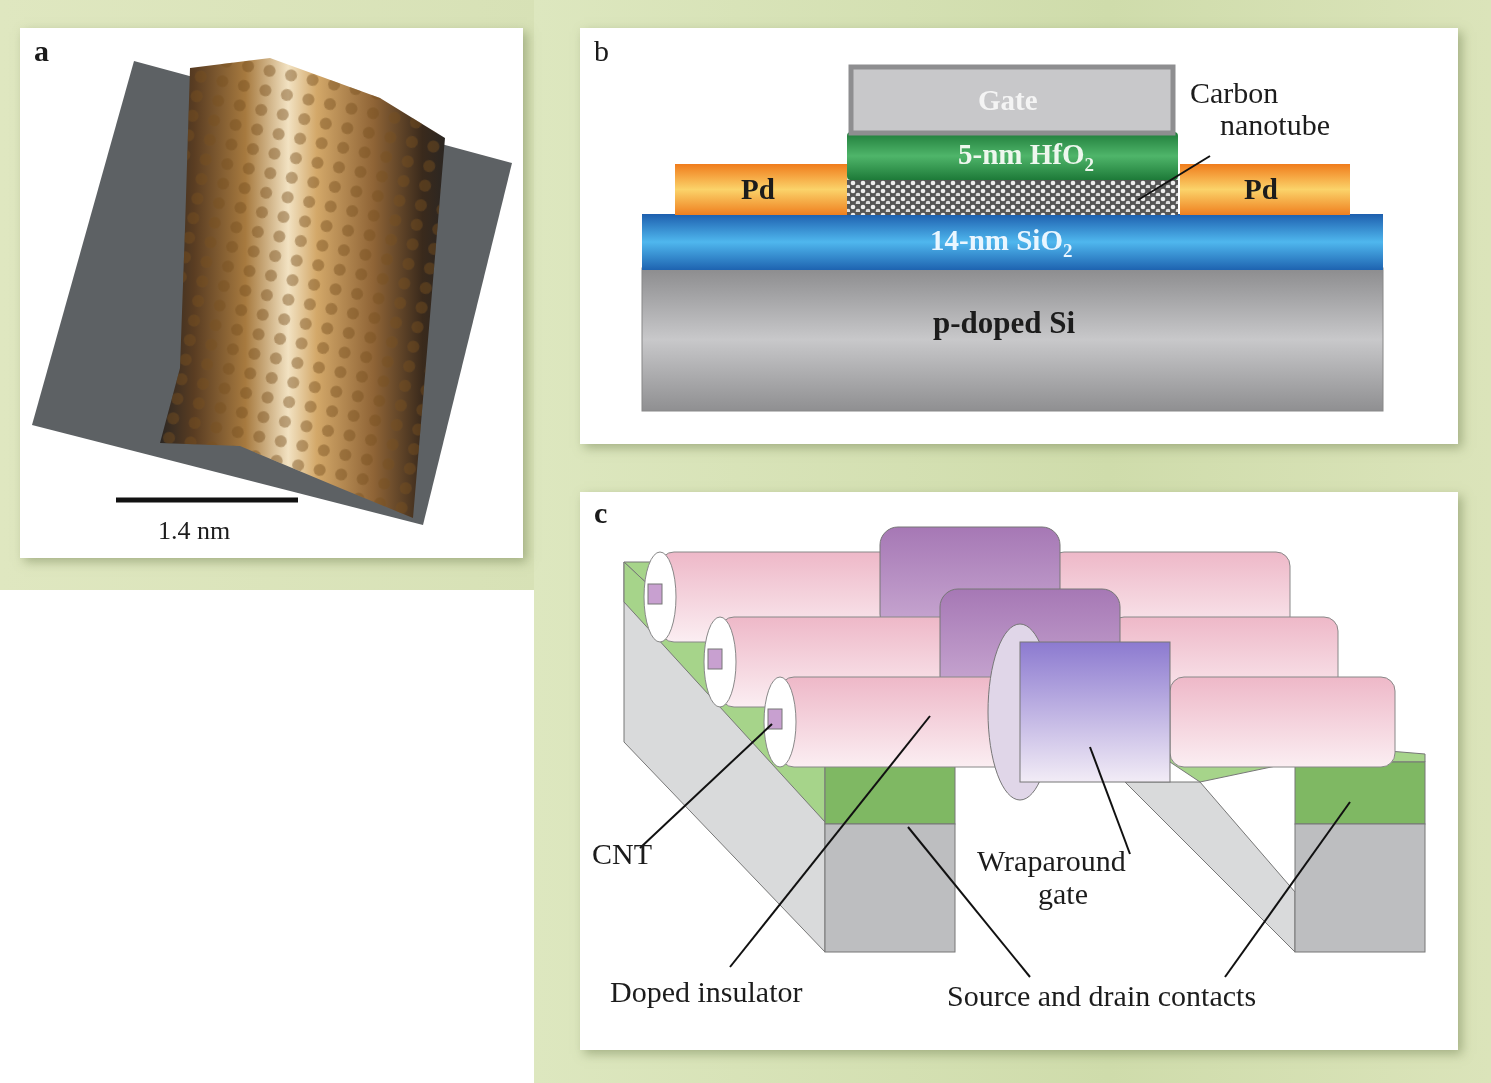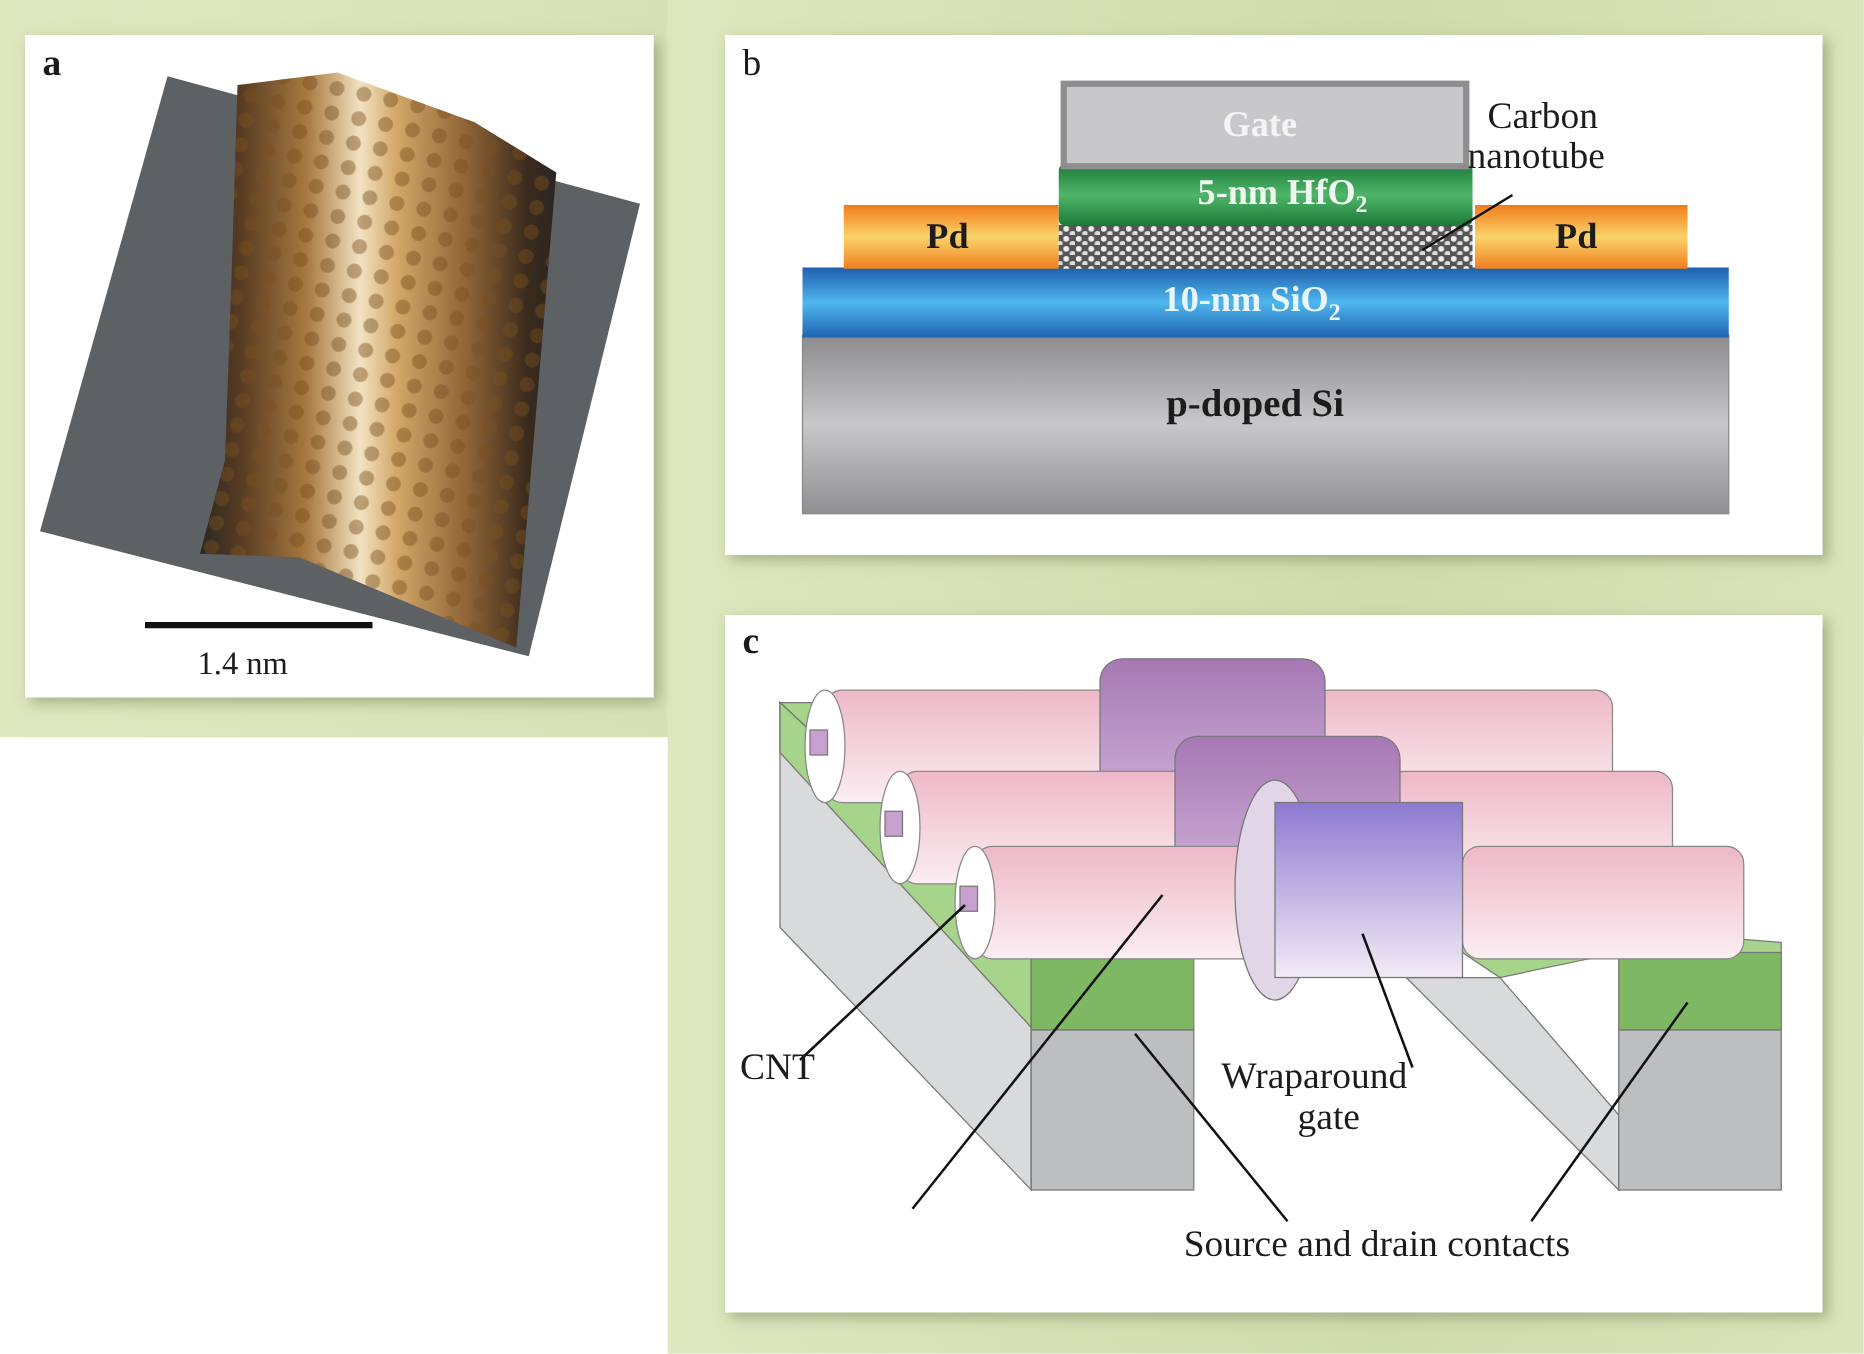--- a/index.html
+++ b/index.html
@@ -80,24 +80,24 @@
     <rect x="600" y="136" width="170" height="51" fill="url(#pdGrad)"></rect>
     <rect x="267" y="150" width="331" height="37" fill="url(#cntPat)"></rect>
     <rect x="267" y="104" width="331" height="48" rx="4" fill="url(#hfGrad)"></rect>
     <rect x="271" y="39" width="322" height="66" fill="#c8c8ca" stroke="#8e8e90" stroke-width="5"></rect>
     <line x1="630" y1="128" x2="558" y2="172" stroke="#111" stroke-width="2"></line>
   </svg>
   <span class="lbl" style="left:398px;top:56px;color:#f4f4f4;font-weight:bold;font-size:29px;">Gate</span>
   <span class="lbl" style="left:378px;top:110px;color:#eef7ee;font-weight:bold;font-size:29px;"><span>5-nm HfO</span><sub style="font-size:19px;">2</sub></span>
   <span class="lbl" style="left:161px;top:145px;font-weight:bold;font-size:29px;">Pd</span>
   <span class="lbl" style="left:664px;top:145px;font-weight:bold;font-size:29px;">Pd</span>
-  <span class="lbl" style="left:350px;top:196px;color:#eaf6ff;font-weight:bold;font-size:29px;"><span>10-nm SiO</span><sub style="font-size:19px;">2</sub></span>
+  <span class="lbl" style="left:350px;top:196px;color:#eaf6ff;font-weight:bold;font-size:29px;"><span>14-nm SiO</span><sub style="font-size:19px;">2</sub></span>
   <span class="lbl" style="left:353px;top:277px;font-weight:bold;font-size:31px;">p-doped Si</span>
   <span class="lbl" style="left:610px;top:48px;font-size:30px;">Carbon</span>
-  <span class="lbl" style="left:594px;top:80px;font-size:30px;">nanotube</span>
+  <span class="lbl" style="left:640px;top:80px;font-size:30px;">nanotube</span>
 </div>
 
 <div class="panel" style="left:580px;top:492px;width:878px;height:558px;">
   <span class="panel-letter" style="left:14px;top:4px;">c</span>
   <svg width="878" height="558" style="position:absolute;left:0;top:0;">
     <defs>
       <linearGradient id="pinkGrad" x1="0" y1="0" x2="0" y2="1">
         <stop offset="0" stop-color="#eeb8c8"></stop>
           <stop offset="1" stop-color="#fbeef2"></stop>
       </linearGradient>
@@ -143,14 +143,15 @@
 
     <line x1="192" y1="232" x2="60" y2="356" stroke="#111" stroke-width="2"></line>
     <line x1="350" y1="224" x2="150" y2="475" stroke="#111" stroke-width="2"></line>
     <line x1="510" y1="255" x2="550" y2="362" stroke="#111" stroke-width="2"></line>
     <line x1="328" y1="335" x2="450" y2="485" stroke="#111" stroke-width="2"></line>
     <line x1="770" y1="310" x2="645" y2="485" stroke="#111" stroke-width="2"></line>
   </svg>
   <span class="lbl" style="left:12px;top:345px;">CNT</span>
   <span class="lbl" style="left:397px;top:352px;">Wraparound</span>
   <span class="lbl" style="left:458px;top:385px;">gate</span>
+  <span class="lbl" style="left:30px;top:483px;">Doped insulator</span>
   <span class="lbl" style="left:367px;top:487px;">Source and drain contacts</span>
 </div>
 
 </body></html>

